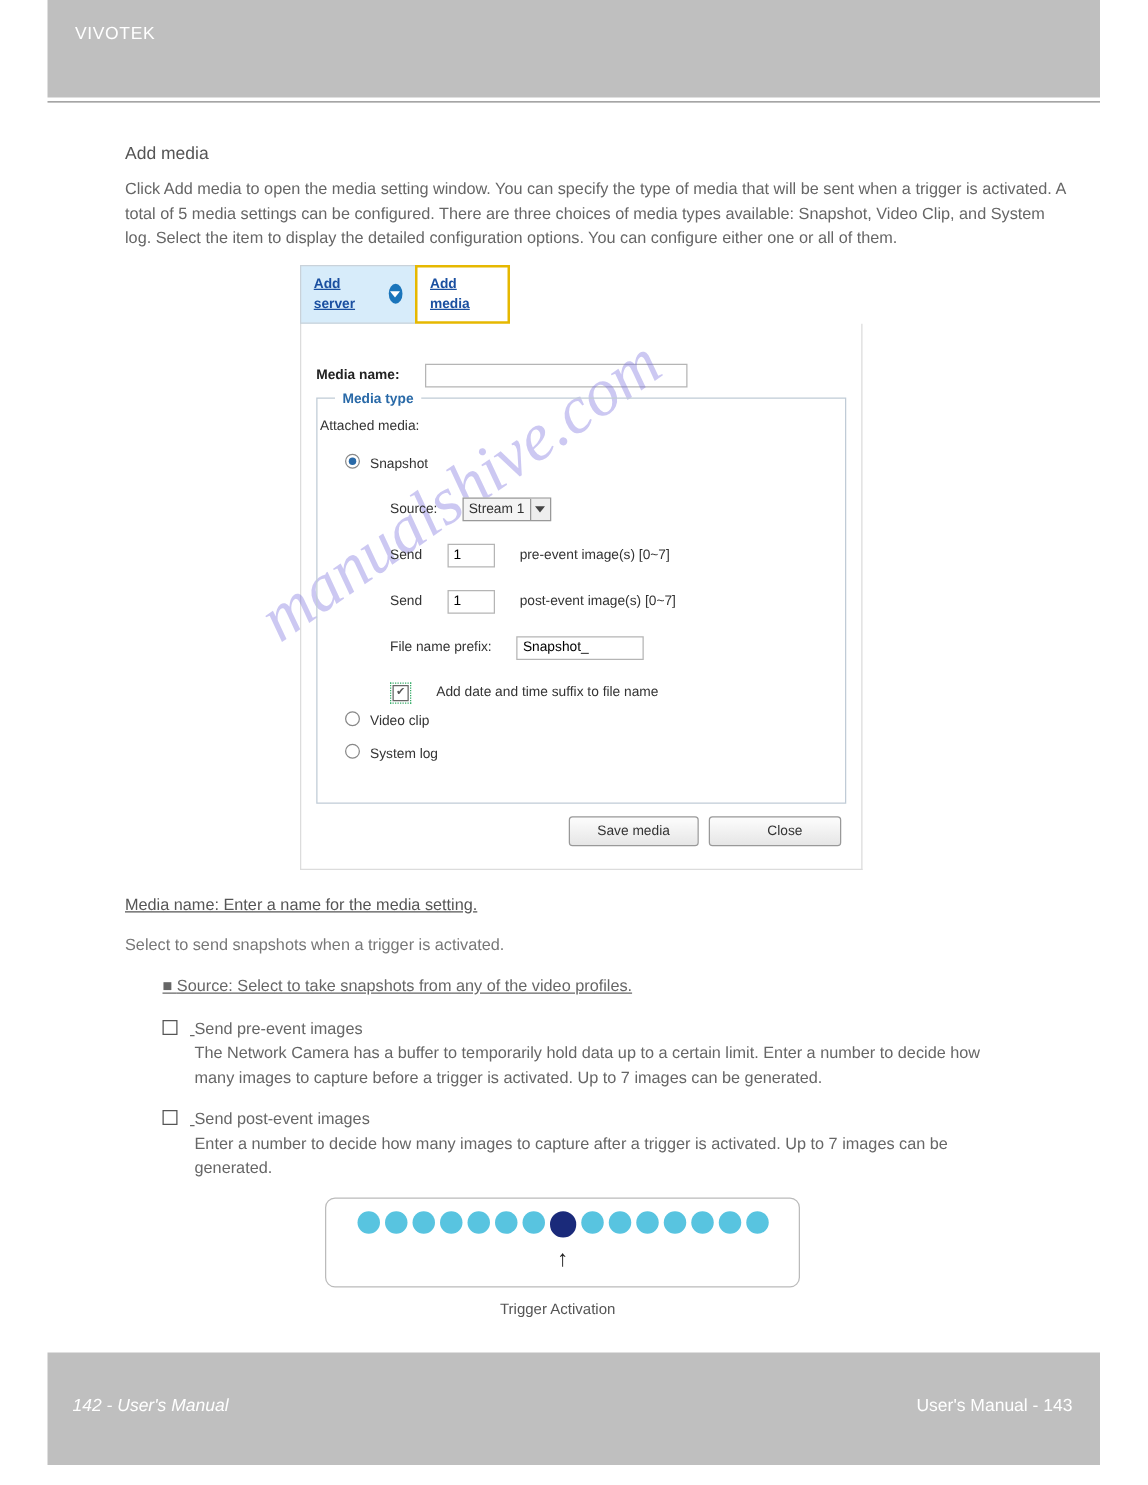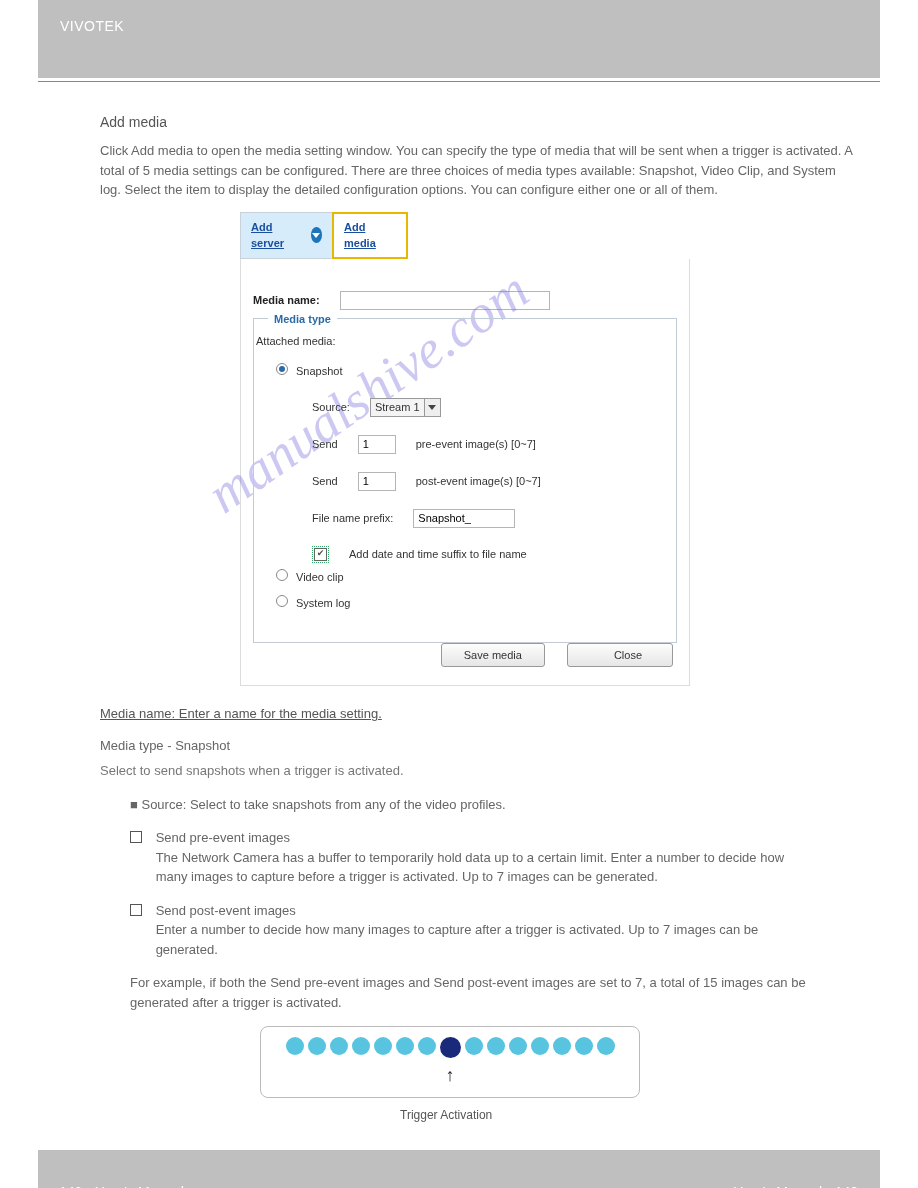--- a/index.html
+++ b/index.html
@@ -131,35 +131,35 @@
     border-right:4px solid transparent;
     border-top:5px solid #444;
   }
   .chk {
     width:13px; height:13px; border:1px solid #666;
     display:inline-flex; align-items:center; justify-content:center;
     background:#fff;
   }
   .chk.checked::after { content:"✔"; font-size:9px; color:#555; }
   .highlight-box { display:inline-flex; border:1px dotted #3a6; padding:1px; }
-  .btn-row { display:flex; justify-content:flex-end; gap:22px; padding-right:4px; }
+  .btn-row { display:flex; justify-content:flex-end; gap:8px; margin-top:10px; padding-right:4px; }
   .btn {
     border:1px solid #999; border-radius:3px;
     background: linear-gradient(#fdfdfd,#e6e6e6);
     padding: 3px 22px; font-size:11px; color:#333;
   }
   .watermark {
     position:absolute; top:140px; left:-60px;
     font-size:54px; font-style:italic;
     color:rgba(120,110,220,0.38);
     transform: rotate(-35deg);
     pointer-events:none; white-space:nowrap;
     font-family: "Segoe Script", cursive;
   }
-  .body-list { margin-left: 30px; }
+  .body-list { margin-left: 30px; text-decoration: underline; }
   .body-list .item { margin-bottom: 14px; }
   .check-square {
     display:inline-block; width:12px; height:12px;
     border:1px solid #555; margin-right:10px;
     vertical-align: top; margin-top: 3px;
   }
   .circle-row-box {
     border:1px solid #bbb; border-radius:8px;
     width: 380px; padding: 10px 12px 8px 12px;
     margin: 14px 0 0 160px;
@@ -267,21 +267,20 @@
       <div class="btn-row">
         <div class="btn">Save media</div>
         <div class="btn" style="padding-left:46px;padding-right:30px;">Close</div>
       </div>
     </div>
   </div>
 
   <p class="para" style="text-decoration: underline; color:#555; margin-top:6px;">Media name: Enter a name for the media setting.</p>
 
   <div style="margin-top:10px;">
-    <div style="color:#666; font-size:13px; margin-bottom:6px;">Media type - Snapshot</div>
     <div style="color:#777; margin-bottom:14px;">Select to send snapshots when a trigger is activated.</div>
 
     <div class="body-list">
       <div class="item">■ <span>Source: Select to take snapshots from any of the video profiles.</span></div>
 
       <div class="item">
         <span class="check-square"></span>
         <span style="display:inline-block; width:640px; vertical-align:top;">
           <span>Send pre-event images</span><br>
           <span>The Network Camera has a buffer to temporarily hold data up to a certain limit. Enter a number to decide how many images to capture before a trigger is activated. Up to 7 images can be generated.</span>
@@ -290,21 +289,20 @@
 
       <div class="item">
         <span class="check-square"></span>
         <span style="display:inline-block; width:640px; vertical-align:top;">
           <span>Send post-event images</span><br>
           <span>Enter a number to decide how many images to capture after a trigger is activated. Up to 7 images can be generated.</span>
         </span>
       </div>
     </div>
 
-    <p class="para" style="margin-left:30px;">For example, if both the Send pre-event images and Send post-event images are set to 7, a total of 15 images can be generated after a trigger is activated.</p>
 
     <div class="circle-row-box">
       <div class="circles">
         <span class="circle"></span>
           <span class="circle"></span>
           <span class="circle"></span>
         <span class="circle"></span>
           <span class="circle"></span>
           <span class="circle"></span>
         <span class="circle"></span>

